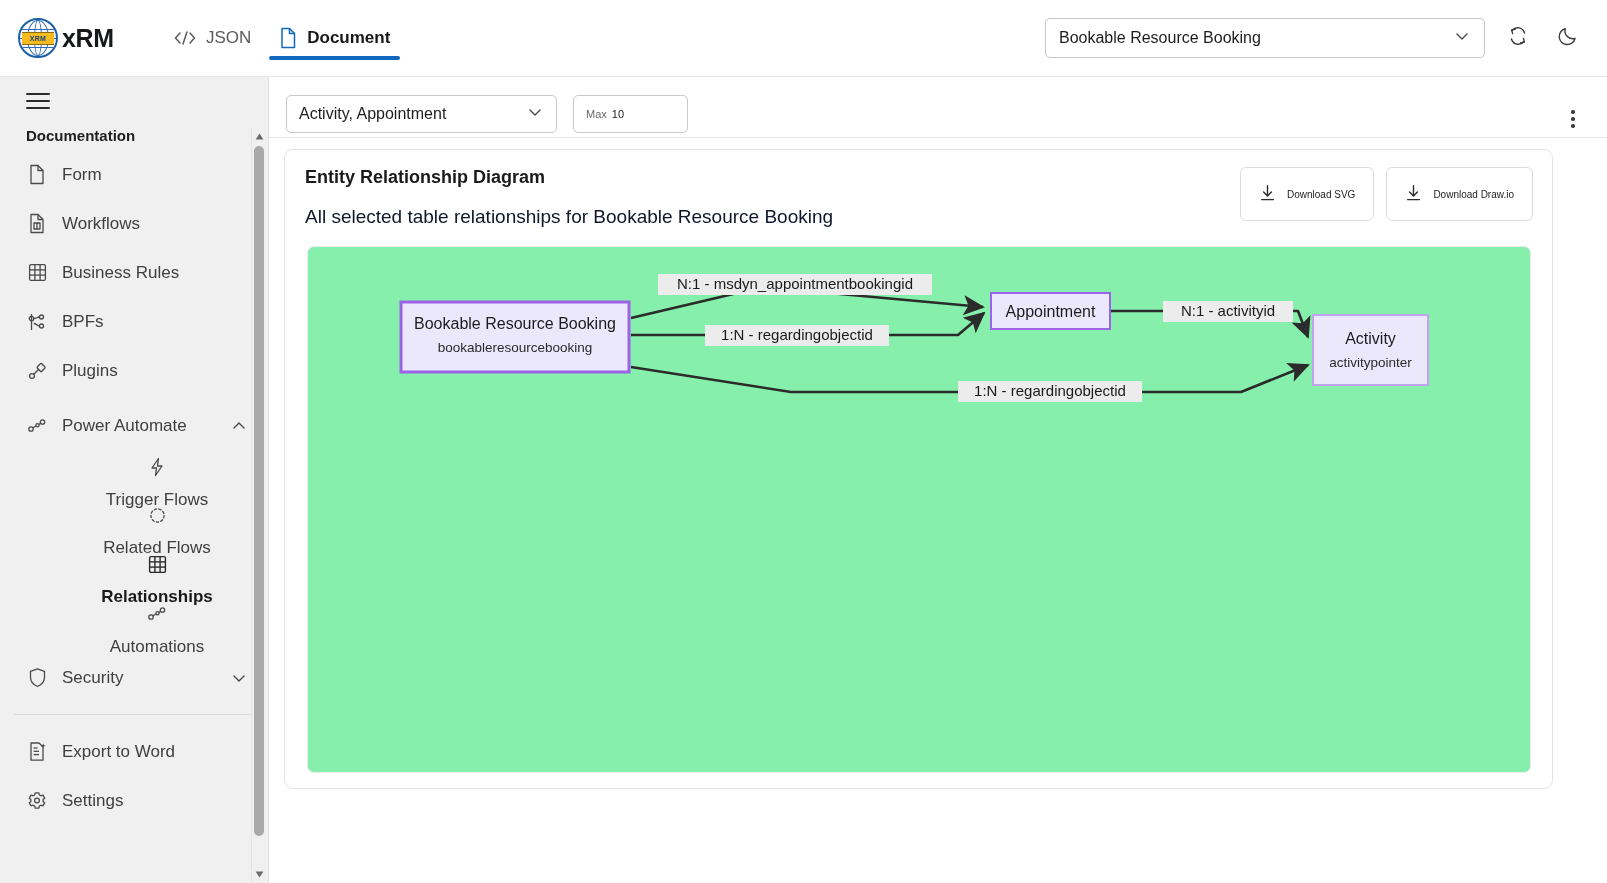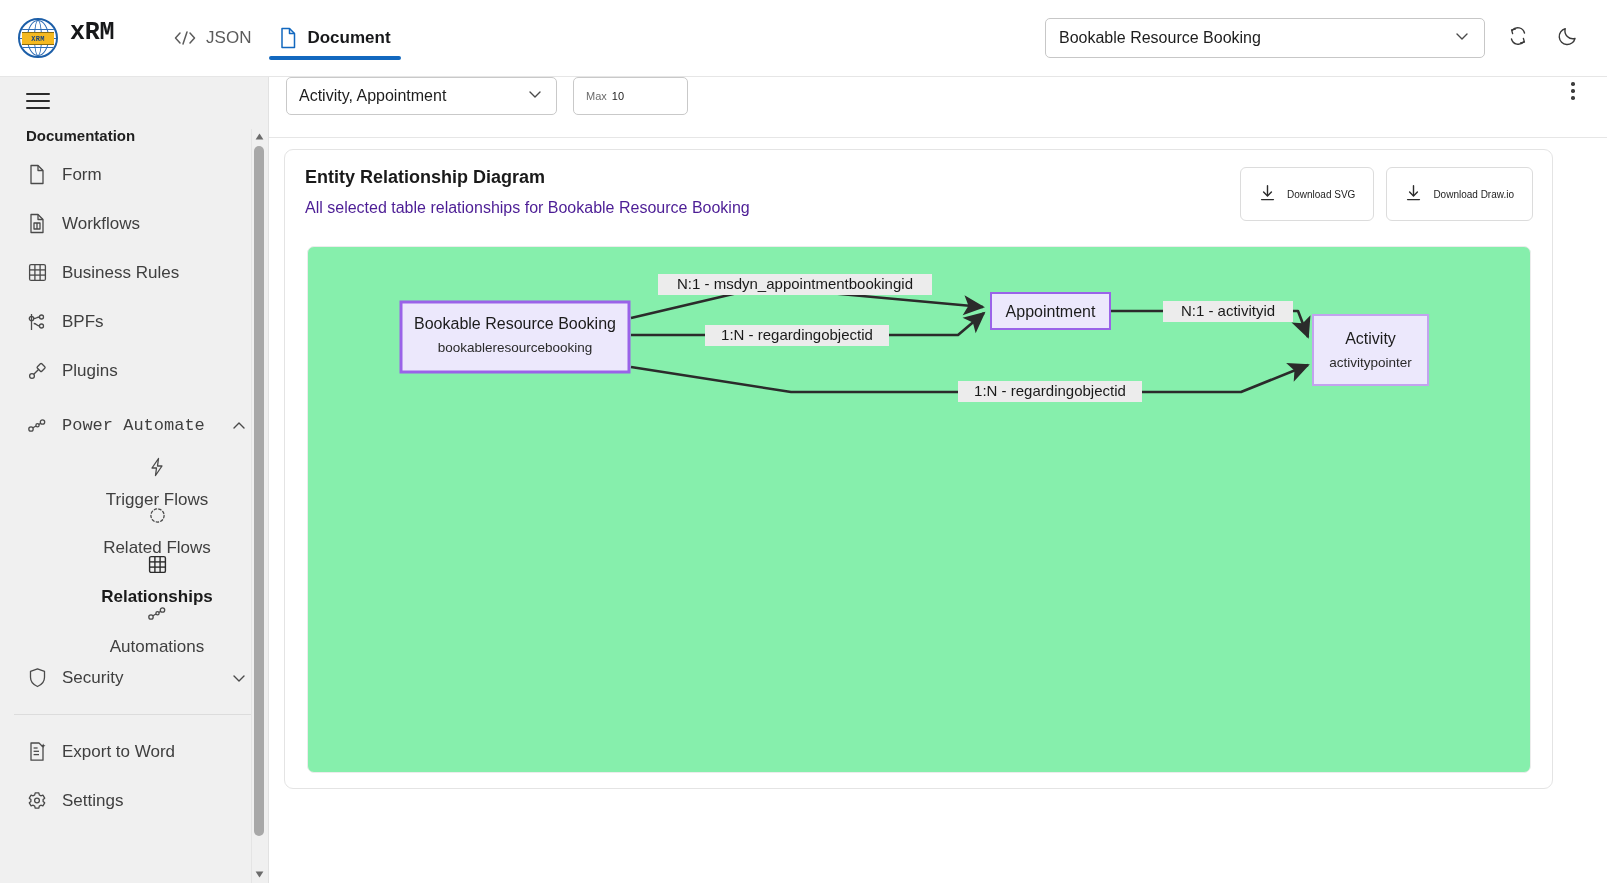--- a/index.html
+++ b/index.html
@@ -9,21 +9,21 @@
     background: #ffffff;
     overflow: hidden;
   }
 
   
   .header {
     position: absolute; left: 0; top: 0; width: 1607px; height: 77px;
     background: #ffffff; border-bottom: 1px solid #e6e6e6;
     display: flex; align-items: center;
   }
-  .brand { display: flex; gap: 12px; margin-left: 18px; font-family: Liberation Mono, monospace; }
+  .brand { display: flex; align-items: center; gap: 4px; margin-left: 18px; }
   .logo-globe {
     width: 40px; height: 40px; border-radius: 50%;
     background: #ffffff; border: 2px solid #1d5fa8;
     position: relative; overflow: hidden; flex: none;
   }
   .logo-globe .mer {
     position: absolute; border: 1.2px solid #2d6cb5; border-radius: 50%;
     top: 0; bottom: 0;
   }
   .logo-globe .m1 { left: 7px; right: 7px; }
@@ -86,21 +86,21 @@
     display: flex; align-items: center; gap: 14px;
     height: 49px; padding-left: 26px; padding-right: 20px;
     font-size: 17px; color: #3f3f3f; cursor: pointer;
   }
   .nav-item.sub { padding-left: 66px; gap: 12px; height: 49px; flex-direction: column; }
   .nav-item.active { color: #1a1a1a; font-weight: bold; }
   .nav-item .nic { width: 22px; display: flex; align-items: center; justify-content: center; flex: none; }
   .nav-item .lbl { line-height: 1.25; }
   .nav-item .caret { margin-left: auto; display: flex; }
   .nav-divider { height: 1px; background: #dcdcdc; margin: 12px 14px 12px 14px; }
-  .nav-item.two-line { height: 62px; align-items: center; font-family: Liberation Mono, monospace; }
+  .nav-item.two-line { height: 62px; align-items: center; }
 
   
   .sb-track {
     position: absolute; right: 3px; top: 52px; width: 14px; bottom: 0;
     background: #f0f0f0; border-left: 1px solid #e4e4e4;
   }
   .sb-arrow {
     position: absolute; left: 0; width: 14px; height: 14px;
     display: flex; align-items: center; justify-content: center; cursor: pointer;
   }
@@ -108,21 +108,21 @@
   .sb-arrow.down { bottom: 2px; }
   .sb-thumb {
     position: absolute; left: 2px; top: 17px; width: 10px; height: 690px;
     background: #a8a8a8; border-radius: 5px; cursor: pointer;
   }
 
   
   .main { position: absolute; left: 269px; top: 77px; width: 1338px; height: 806px; background: #fff; }
   .toolbar {
     height: 61px; border-bottom: 1px solid #e6e6e6;
-    display: flex; align-items: flex-start; padding: 0 0 12px 17px;
+    display: flex; align-items: flex-end; padding: 0 0 4px 17px;
   }
   .filter-select {
     width: 271px; height: 38px; border: 1px solid #c9c9c9; border-radius: 5px; background: #fff;
     display: flex; align-items: center; padding: 0 12px; font-size: 16px; color: #1d1d1d; cursor: pointer;
   }
   .filter-select .chev { margin-left: auto; }
   .max-input {
     width: 115px; height: 38px; margin-left: 16px; border: 1px solid #c9c9c9; border-radius: 5px;
     background: #fff; display: flex; align-items: center; padding: 0 12px;
     font-size: 11px; color: #6b6b6b; cursor: text;
@@ -135,21 +135,21 @@
   }
   .kebab i { width: 3.5px; height: 3.5px; background: #3d3d3d; border-radius: 50%; display: block; }
 
   
   .card {
     position: absolute; left: 15px; top: 72px; width: 1269px; height: 640px;
     background: #fff; border: 1px solid #e4e4e4; border-radius: 9px;
   }
   .card-head { display: flex; align-items: flex-start; padding: 17px 19px 0 20px; }
   .card-title { font-size: 18px; font-weight: bold; color: #1a1a1a; }
-  .card-sub { font-size: 16px; color: #4c1d95; margin-top: 11px; }
+  .card-sub { font-size: 19px; color: #0f172a; margin-top: 18px; }
   .card-actions { margin-left: auto; display: flex; gap: 12px; }
   .dl-btn {
     height: 54px; border: 1px solid #dcdcdc; border-radius: 6px; background: #fff;
     display: flex; align-items: center; gap: 11px; padding: 0 18px;
     font-size: 10px; color: #1d1d1d; cursor: pointer;
   }
 
   .canvas {
     position: absolute; left: 22px; top: 96px; width: 1224px; height: 527px;
     background: #86efac; border: 1px solid #ececec; border-radius: 7px; overflow: hidden;

